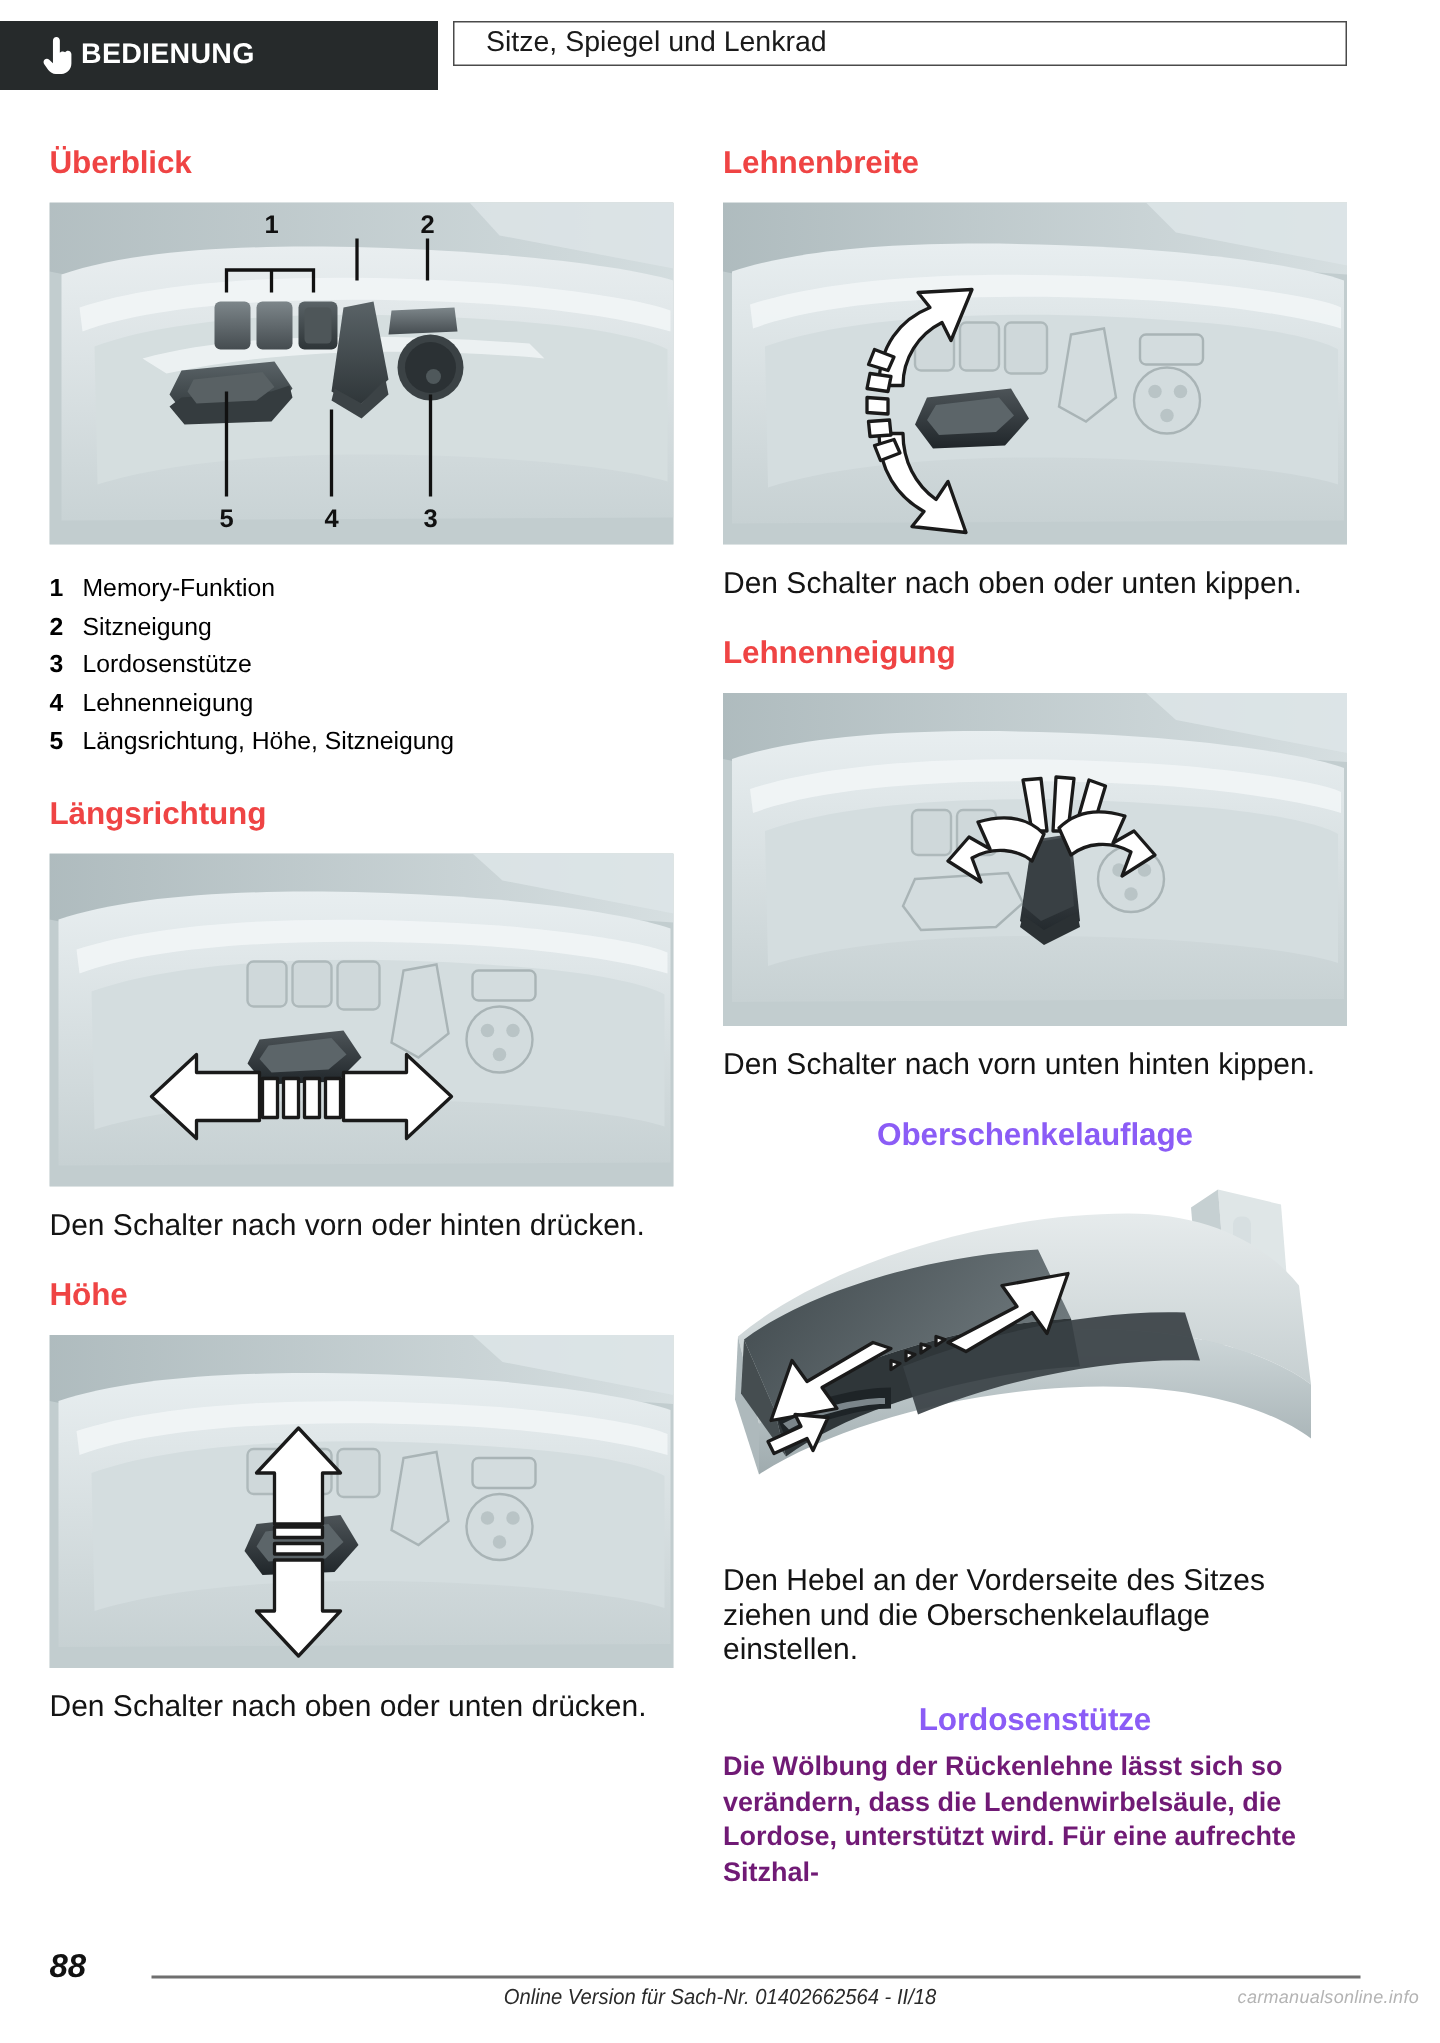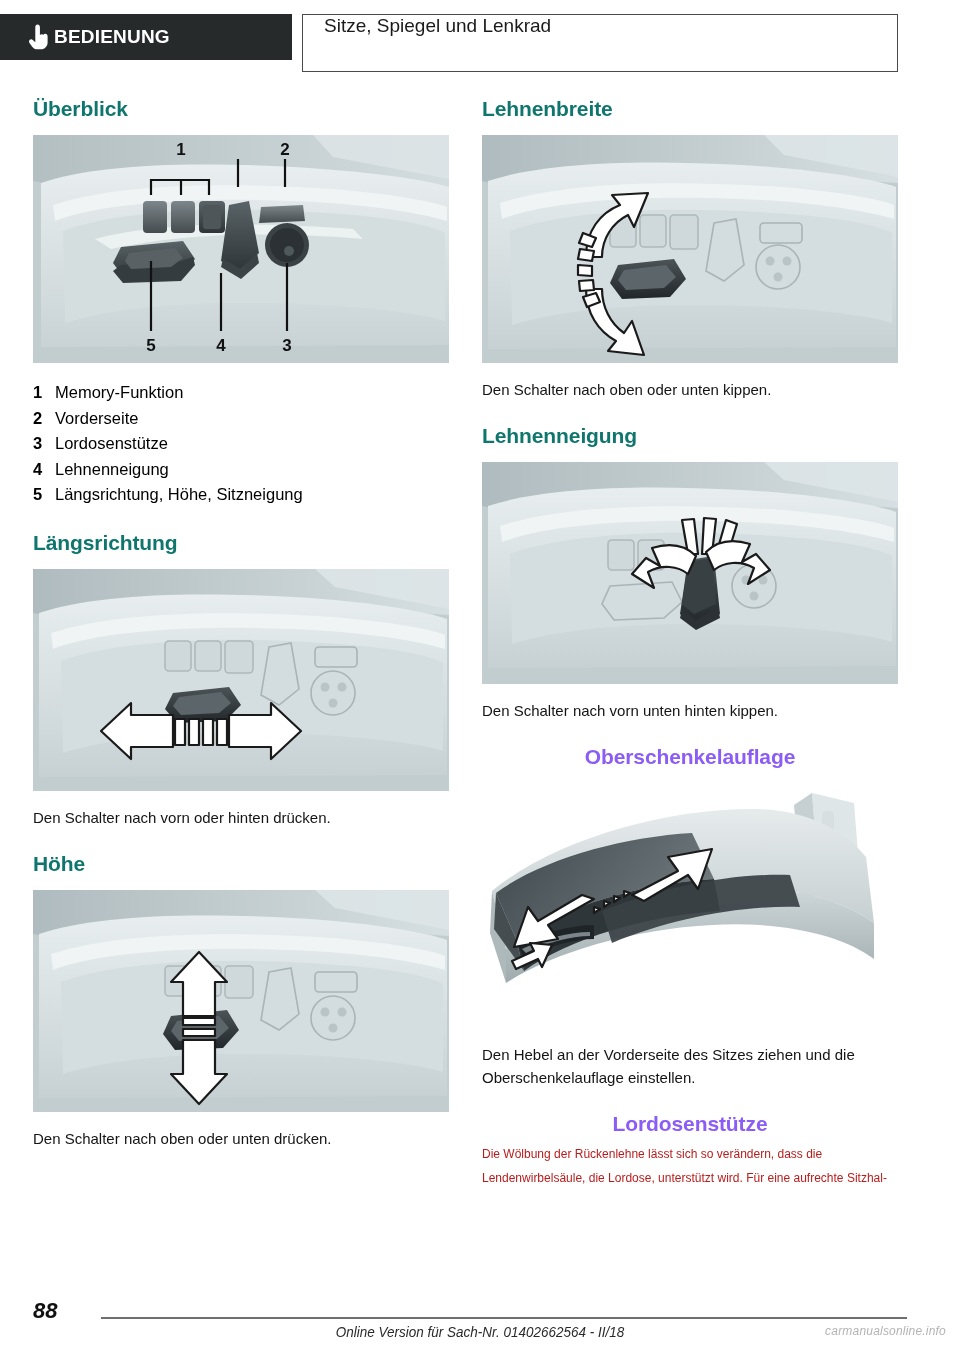--- a/index.html
+++ b/index.html
@@ -48,26 +48,26 @@
     font-weight: bold;
     letter-spacing: 0.2px;
     margin-left: 4px;
     white-space: nowrap;
   }
   .header-tab-section {
     position: absolute;
     left: 302px;
     top: 0;
     width: 596px;
-    height: 58px;
+    height: 30px;
     background: #ffffff;
     border: 1px solid #4a4a4a;
     box-sizing: border-box;
     display: flex;
-    align-items: flex-start;
+    align-items: center;
     padding-left: 21px;
   }
   .section-label {
     font-size: 19px;
     color: #1a1a1a;
     white-space: nowrap;
   }
 
   
   .col {
@@ -78,43 +78,44 @@
   .col-left  { left: 33px; }
   .col-right { left: 482px; }
 
   h2.heading {
     margin: 0;
     font-size: 21px;
     font-weight: bold;
     line-height: 26px;
     letter-spacing: -0.1px;
   }
-  h2.blue-light { color: #0f766e; }
+  h2.blue-light { color: #ef4444; }
   h2.blue-dark  { color: #8b5cf6; text-align: center; }
 
   .figure {
     width: 416px;
     background: #c2cdcf;
     margin-top: 13px;
     position: relative;
     overflow: hidden;
   }
   .figure svg { display: block; width: 100%; height: 100%; }
 
   .caption {
-    font-size: 15px;
+    font-size: 20px;
     line-height: 23px;
     margin-top: 15px;
     color: #141414;
   }
   .body-text {
-    font-size: 12px;
+    font-size: 18px;
     line-height: 23.5px;
-    color: #b91c1c;
+    color: #701a75;
     margin-top: 6px;
+    font-weight: bold;
   }
 
   
   .legend {
     margin-top: 17px;
   }
   .legend-row {
     display: flex;
     align-items: baseline;
     font-size: 16.5px;
@@ -260,21 +261,21 @@
     </svg>
   </div>
 
   <div class="legend">
     <div class="legend-row">
       <span class="legend-num">1</span>
       <span class="legend-text">Memory-Funktion</span>
     </div>
     <div class="legend-row">
       <span class="legend-num">2</span>
-      <span class="legend-text">Vorderseite</span>
+      <span class="legend-text">Sitzneigung</span>
     </div>
     <div class="legend-row">
       <span class="legend-num">3</span>
       <span class="legend-text">Lordosenstütze</span>
     </div>
     <div class="legend-row">
       <span class="legend-num">4</span>
       <span class="legend-text">Lehnenneigung</span>
     </div>
     <div class="legend-row">

